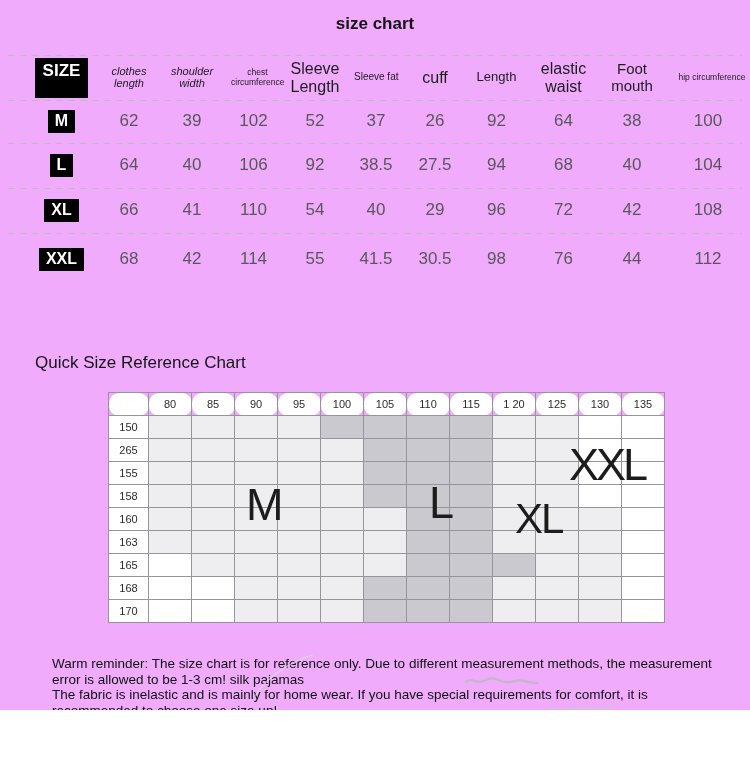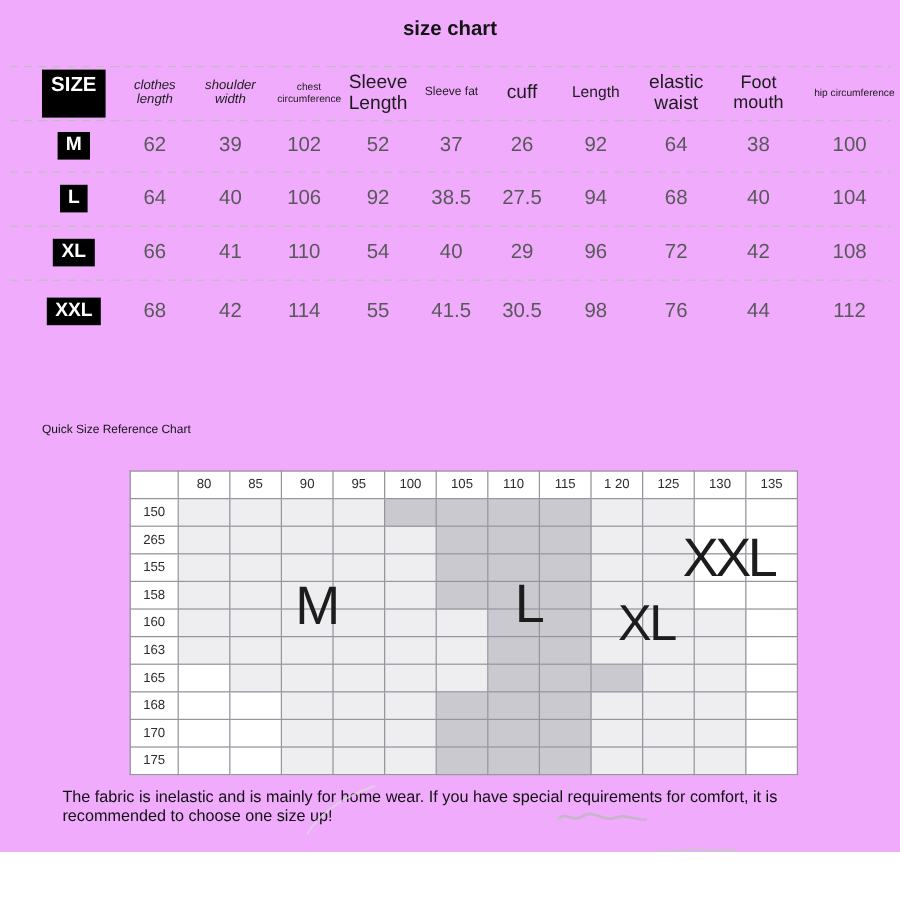--- a/index.html
+++ b/index.html
@@ -39,31 +39,31 @@
   .col-head { color:#1c1c1c; }
   .col-head.sm  { font-size:11px;font-style:italic; }
   .col-head.xs  { font-size:8.5px; text-align:center; padding-left:8px; }
   .col-head.lg  { font-size:16px; }
   .col-head.md  { font-size:13px; }
   .col-head.lg2 { font-size:15px; }
   .col-head.xs2 { font-size:10px; text-align:left; padding-left:8px; }
   
   .ref-title {
     position:absolute; left:35px; top:353px; margin:0;
-    font-size:10px; font-weight:400; color:#141414;
+    font-size:17px; font-weight:400; color:#141414;
   }
   .ref-grid { position:absolute; left:108px; top:392px; }
   .ref-grid table { border-collapse:collapse; }
   .ref-grid td, .ref-grid th {
     border:1px solid #95959b; padding:0; text-align:center;
     font-size:11px; font-weight:400; color:#2c2c2c;
     width:42px; min-width:42px; height:22px; background:#fff;
   }
   .ref-grid .lbl-col { width:39px; min-width:39px; }
-  .ref-grid th { height:22px; }
+  .ref-grid th { height:22px;border-radius:10px; }
   .ref-grid td.c-l { background:#eeeef0; }
   .ref-grid td.c-d { background:#c9c9cf; }
   .region-letter {
     position:absolute; color:#1c1c1c; font-weight:300;
     font-family:"Liberation Sans", sans-serif; line-height:1; pointer-events:none;
   }
   .letter-m   { left:138px; top:90px;  font-size:45px; }
   .letter-l   { left:321px; top:88px;  font-size:45px; }
   .letter-xl  { left:407px; top:106px; font-size:42px; letter-spacing:-2px; }
   .letter-xxl { left:461px; top:50px;  font-size:45px; letter-spacing:-3px; }
@@ -312,44 +312,30 @@
             <td class="c-l"></td>
             <td class="c-l"></td>
             <td class="c-d"></td>
             <td class="c-d"></td>
             <td class="c-d"></td>
             <td class="c-l"></td>
             <td class="c-l"></td>
             <td class="c-l"></td>
             <td></td>
           </tr>
-          <tr>
-            <td class="lbl-col">175</td>
-            <td></td>
-            <td></td>
-            <td class="c-l"></td>
-            <td class="c-l"></td>
-            <td class="c-l"></td>
-            <td class="c-d"></td>
-            <td class="c-d"></td>
-            <td class="c-d"></td>
-            <td class="c-l"></td>
-            <td class="c-l"></td>
-            <td class="c-l"></td>
-            <td></td>
-          </tr>
         </tbody>
     </table>
     <span class="region-letter letter-m">M</span>
     <span class="region-letter letter-l">L</span>
     <span class="region-letter letter-xl">XL</span>
     <span class="region-letter letter-xxl">XXL</span>
   </div>
 
   <div class="notes">
+    <p>Warm reminder: The size chart is for reference only. Due to different measurement methods, the measurement error is allowed to be 1-3 cm! silk pajamas</p>
     <p>The fabric is inelastic and is mainly for home wear. If you have special requirements for comfort, it is recommended to choose one size up!</p>
   </div>
 
   <svg class="squiggle" style="left:462px; top:672px;" width="80" height="20" viewBox="0 0 80 20">
     <path d="M4,10 C10,4 14,14 24,8 C34,2 40,14 52,9 C60,6 68,12 76,11" fill="none" stroke="#b8b8b8" stroke-width="2.2" stroke-linecap="round" opacity="0.75"></path>
     <path d="M2,7 L8,14" fill="none" stroke="#c4c4c4" stroke-width="1.6" opacity="0.6"></path>
   </svg>
   <svg class="squiggle" style="left:548px; top:701px;" width="66" height="14" viewBox="0 0 66 14">
     <path d="M2,8 C14,12 30,4 44,7 C54,9 60,7 64,6" fill="none" stroke="#c9c9c9" stroke-width="2" stroke-linecap="round" opacity="0.7"></path>
   </svg>

